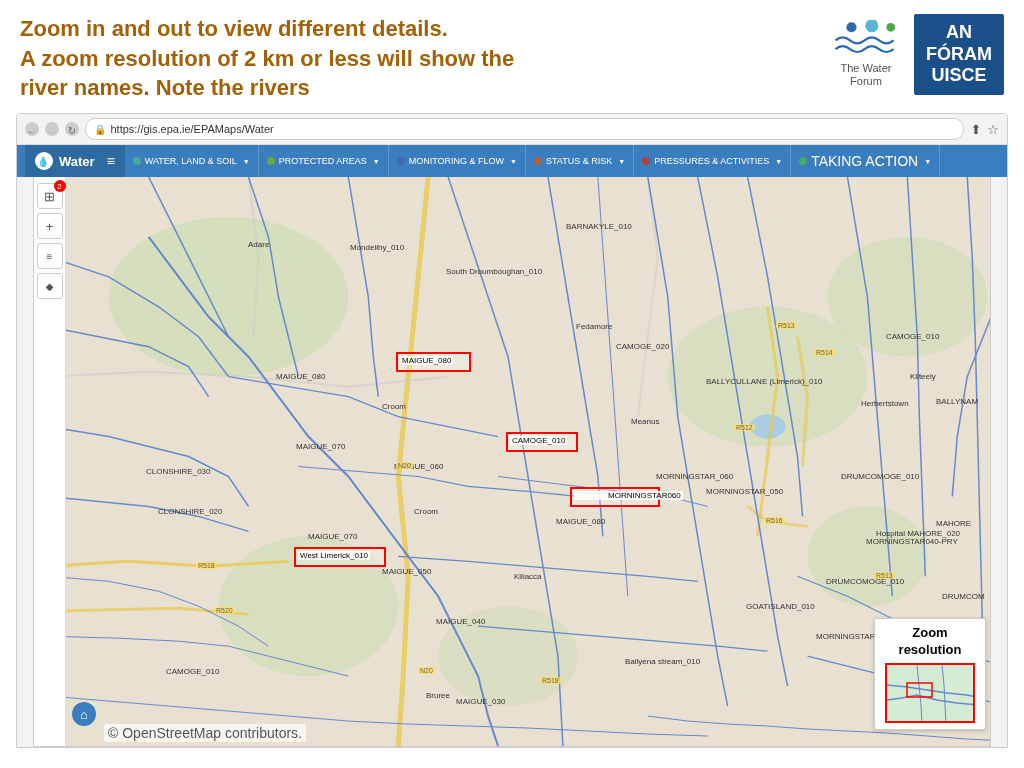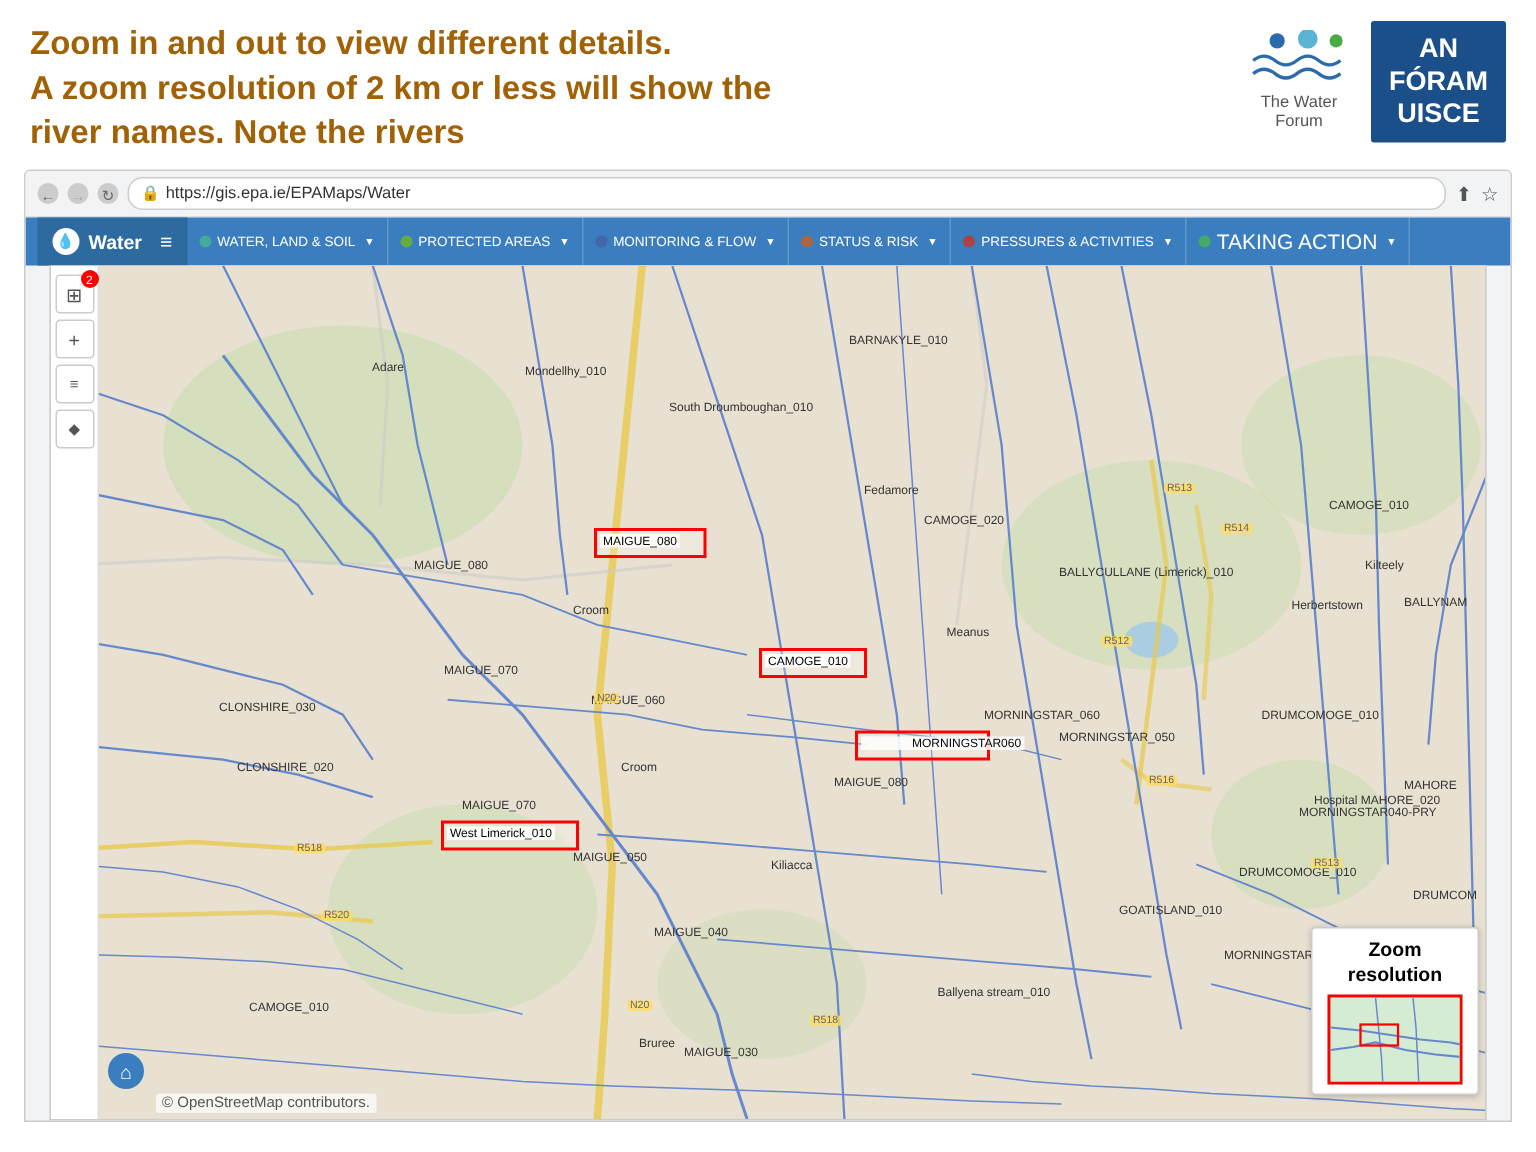--- a/index.html
+++ b/index.html
@@ -276,21 +276,21 @@
       margin-top: 4px;
       overflow: hidden;
       position: relative;
     }
 
     
     .osm-attr {
       position: absolute;
       bottom: 4px;
       left: 38px;
-      font-size: 10px;
+      font-size: 14px;
       color: #555;
       background: rgba(255,255,255,0.7);
       padding: 1px 4px;
       border-radius: 2px;
     }
 
     
     .map-zoom {
       position: absolute;
       bottom: 20px;

